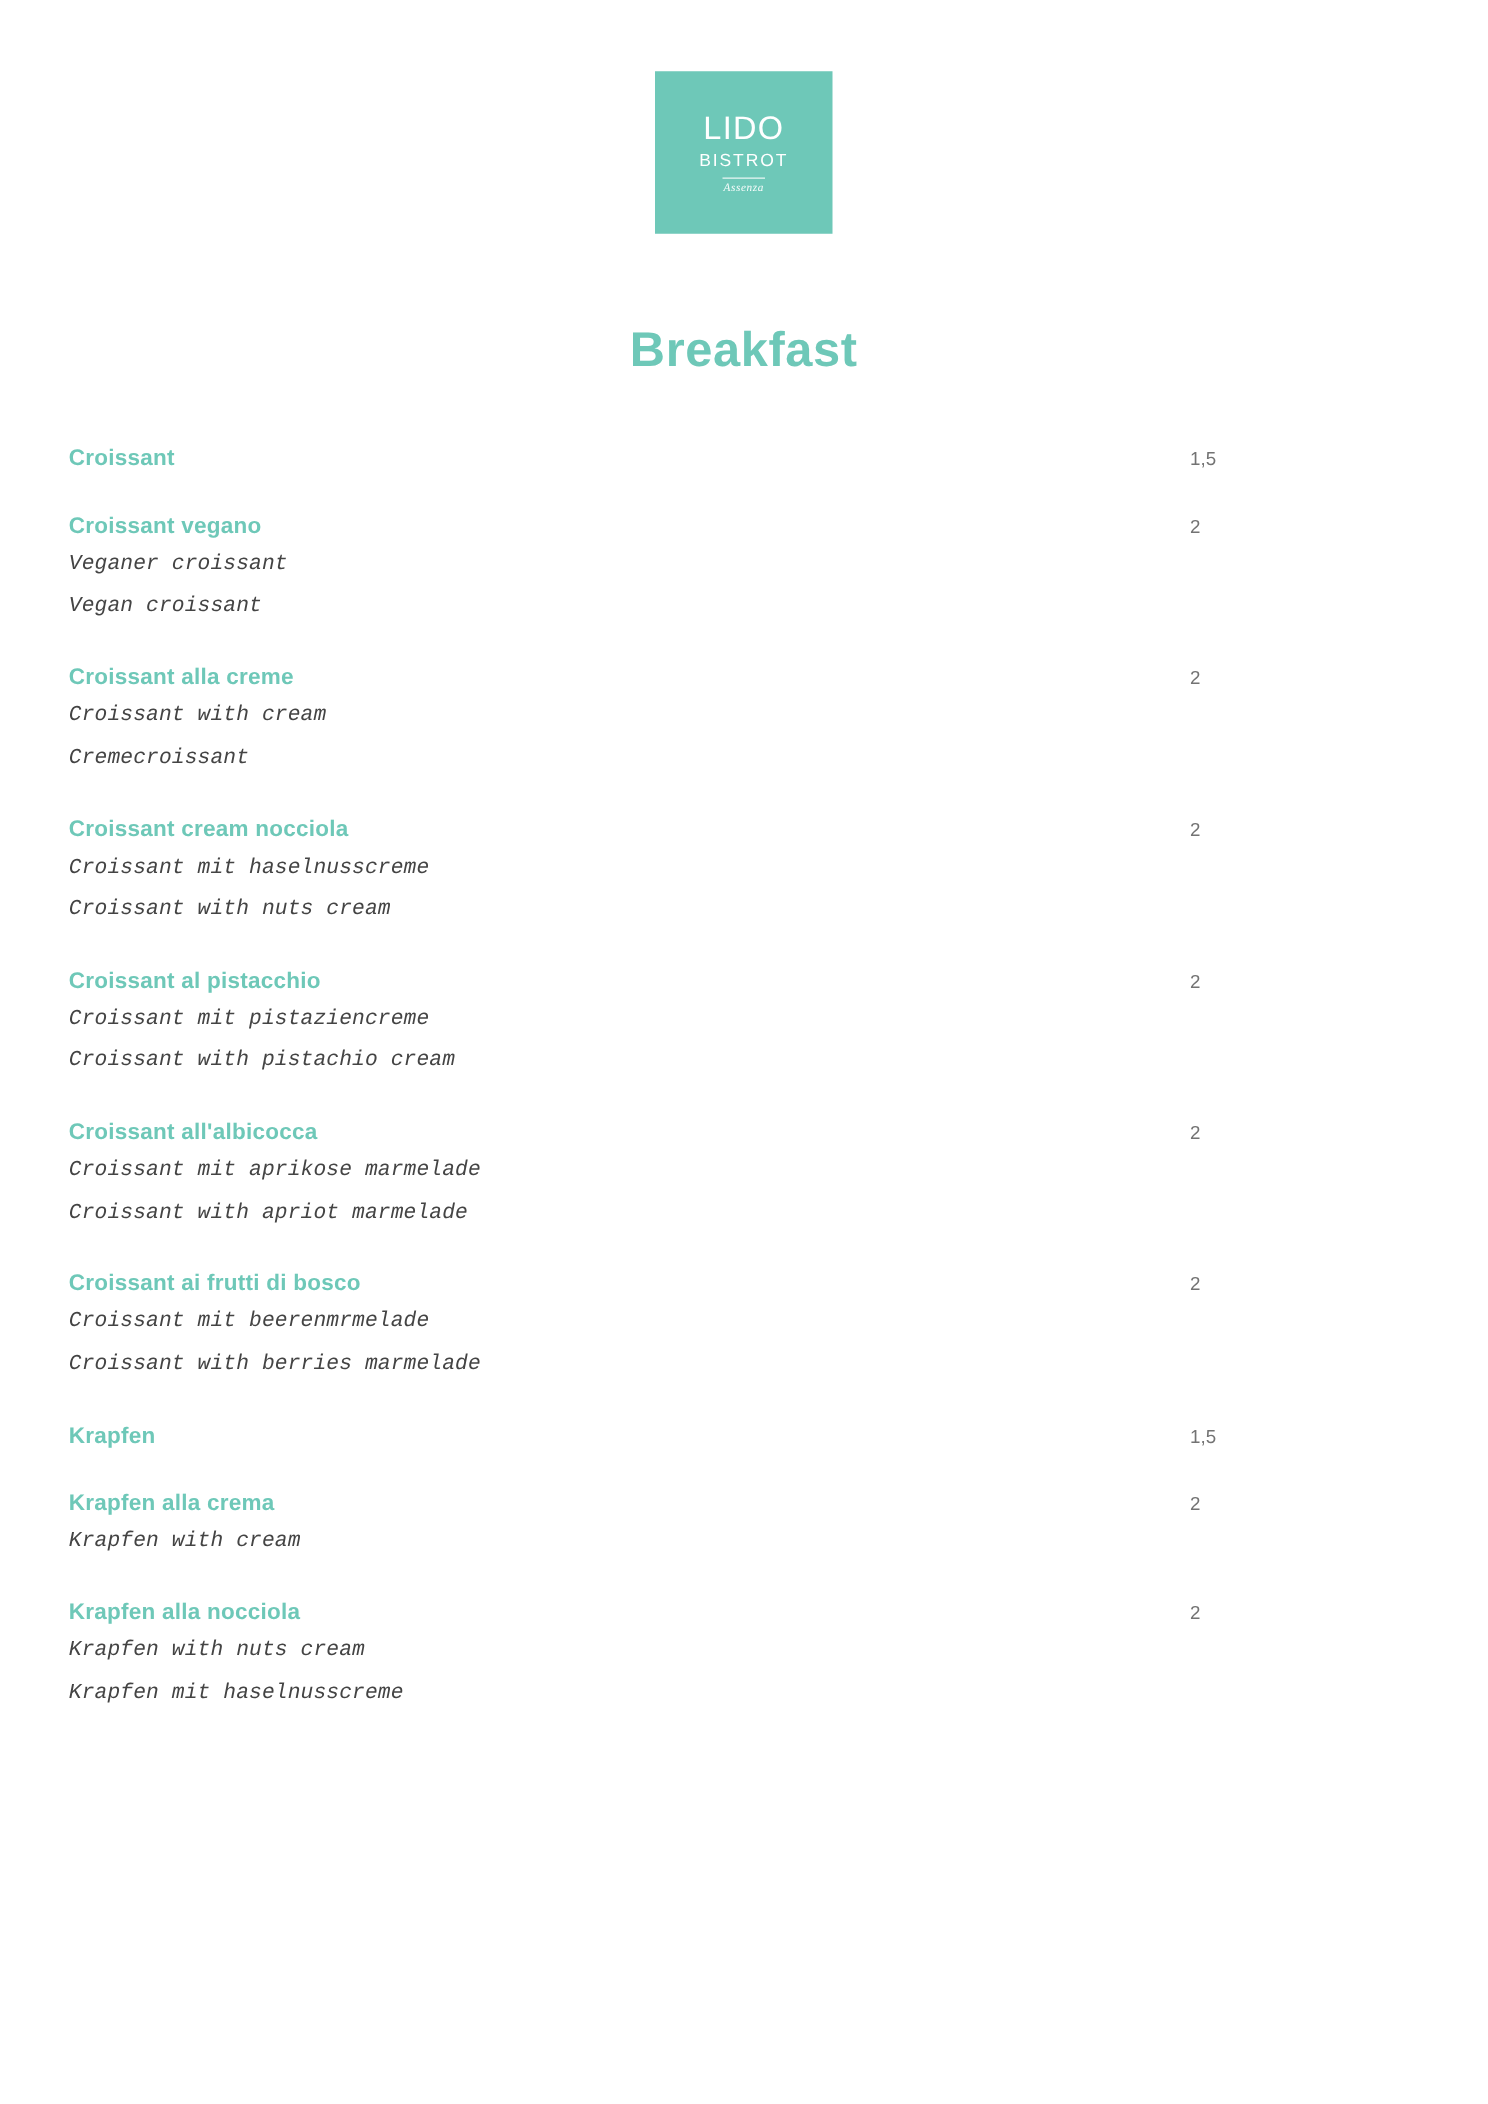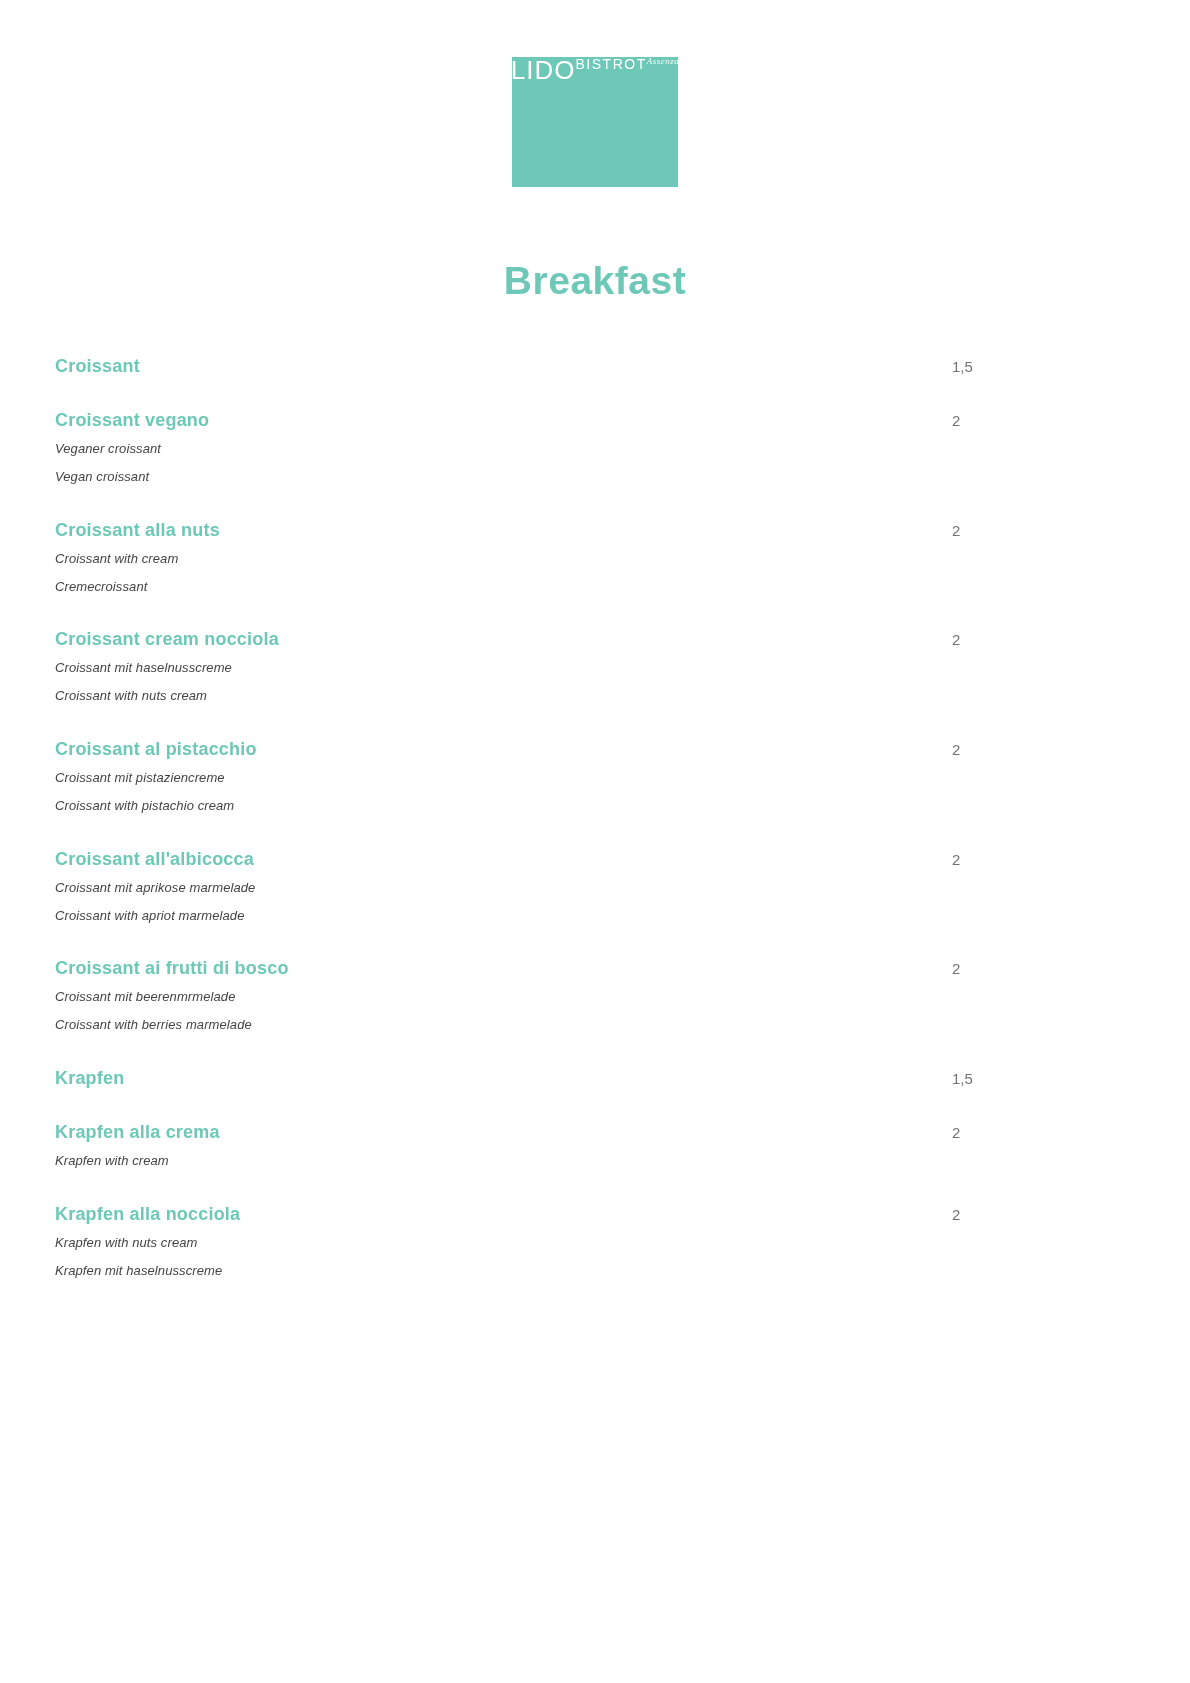--- a/index.html
+++ b/index.html
@@ -22,25 +22,26 @@
     position: relative;
   }
 
   
   .logo-wrap {
     display: flex;
     justify-content: center;
     padding-top: 57px;
   }
   .logo-box {
-    width: 166px;
+    width: 142px;
     height: 130px;
     background: #6ec8b8;
     display: flex;
-    flex-direction: row;
+    flex-direction: column;
+    align-items: center;
     justify-content: center;
     color: #ffffff;
   }
   .logo-line1 {
     font-family: "Liberation Sans", sans-serif;
     font-size: 26px;
     letter-spacing: 1px;
     font-weight: 300;
     line-height: 1;
     margin-bottom: 6px;
@@ -98,23 +99,23 @@
   }
   .item-price {
     color: #737373;
     font-size: 15px;
     font-weight: normal;
     min-width: 40px;
     text-align: left;
     margin-right: 143px;
   }
   .item-desc {
-    font-family: Liberation Sans, sans-serif;
+    font-family: Liberation Mono, monospace;
     font-style: italic;
-    font-size: 13px;
+    font-size: 17px;
     color: #444444;
     margin-top: 9px;
     line-height: 1.45;
     letter-spacing: 0.1px;
   }
 </style>
 </head>
 <body>
 
 <div class="page">
@@ -143,21 +144,21 @@
       <div class="item-head">
         <span class="item-name">Croissant vegano</span>
         <span class="item-price">2</span>
       </div>
       <div class="item-desc">Veganer croissant</div>
       <div class="item-desc">Vegan croissant</div>
     </div>
 
     <div class="item">
       <div class="item-head">
-        <span class="item-name">Croissant alla nuts</span>
+        <span class="item-name">Croissant alla creme</span>
         <span class="item-price">2</span>
       </div>
       <div class="item-desc">Croissant with cream</div>
       <div class="item-desc">Cremecroissant</div>
     </div>
 
     <div class="item">
       <div class="item-head">
         <span class="item-name">Croissant cream nocciola</span>
         <span class="item-price">2</span>

